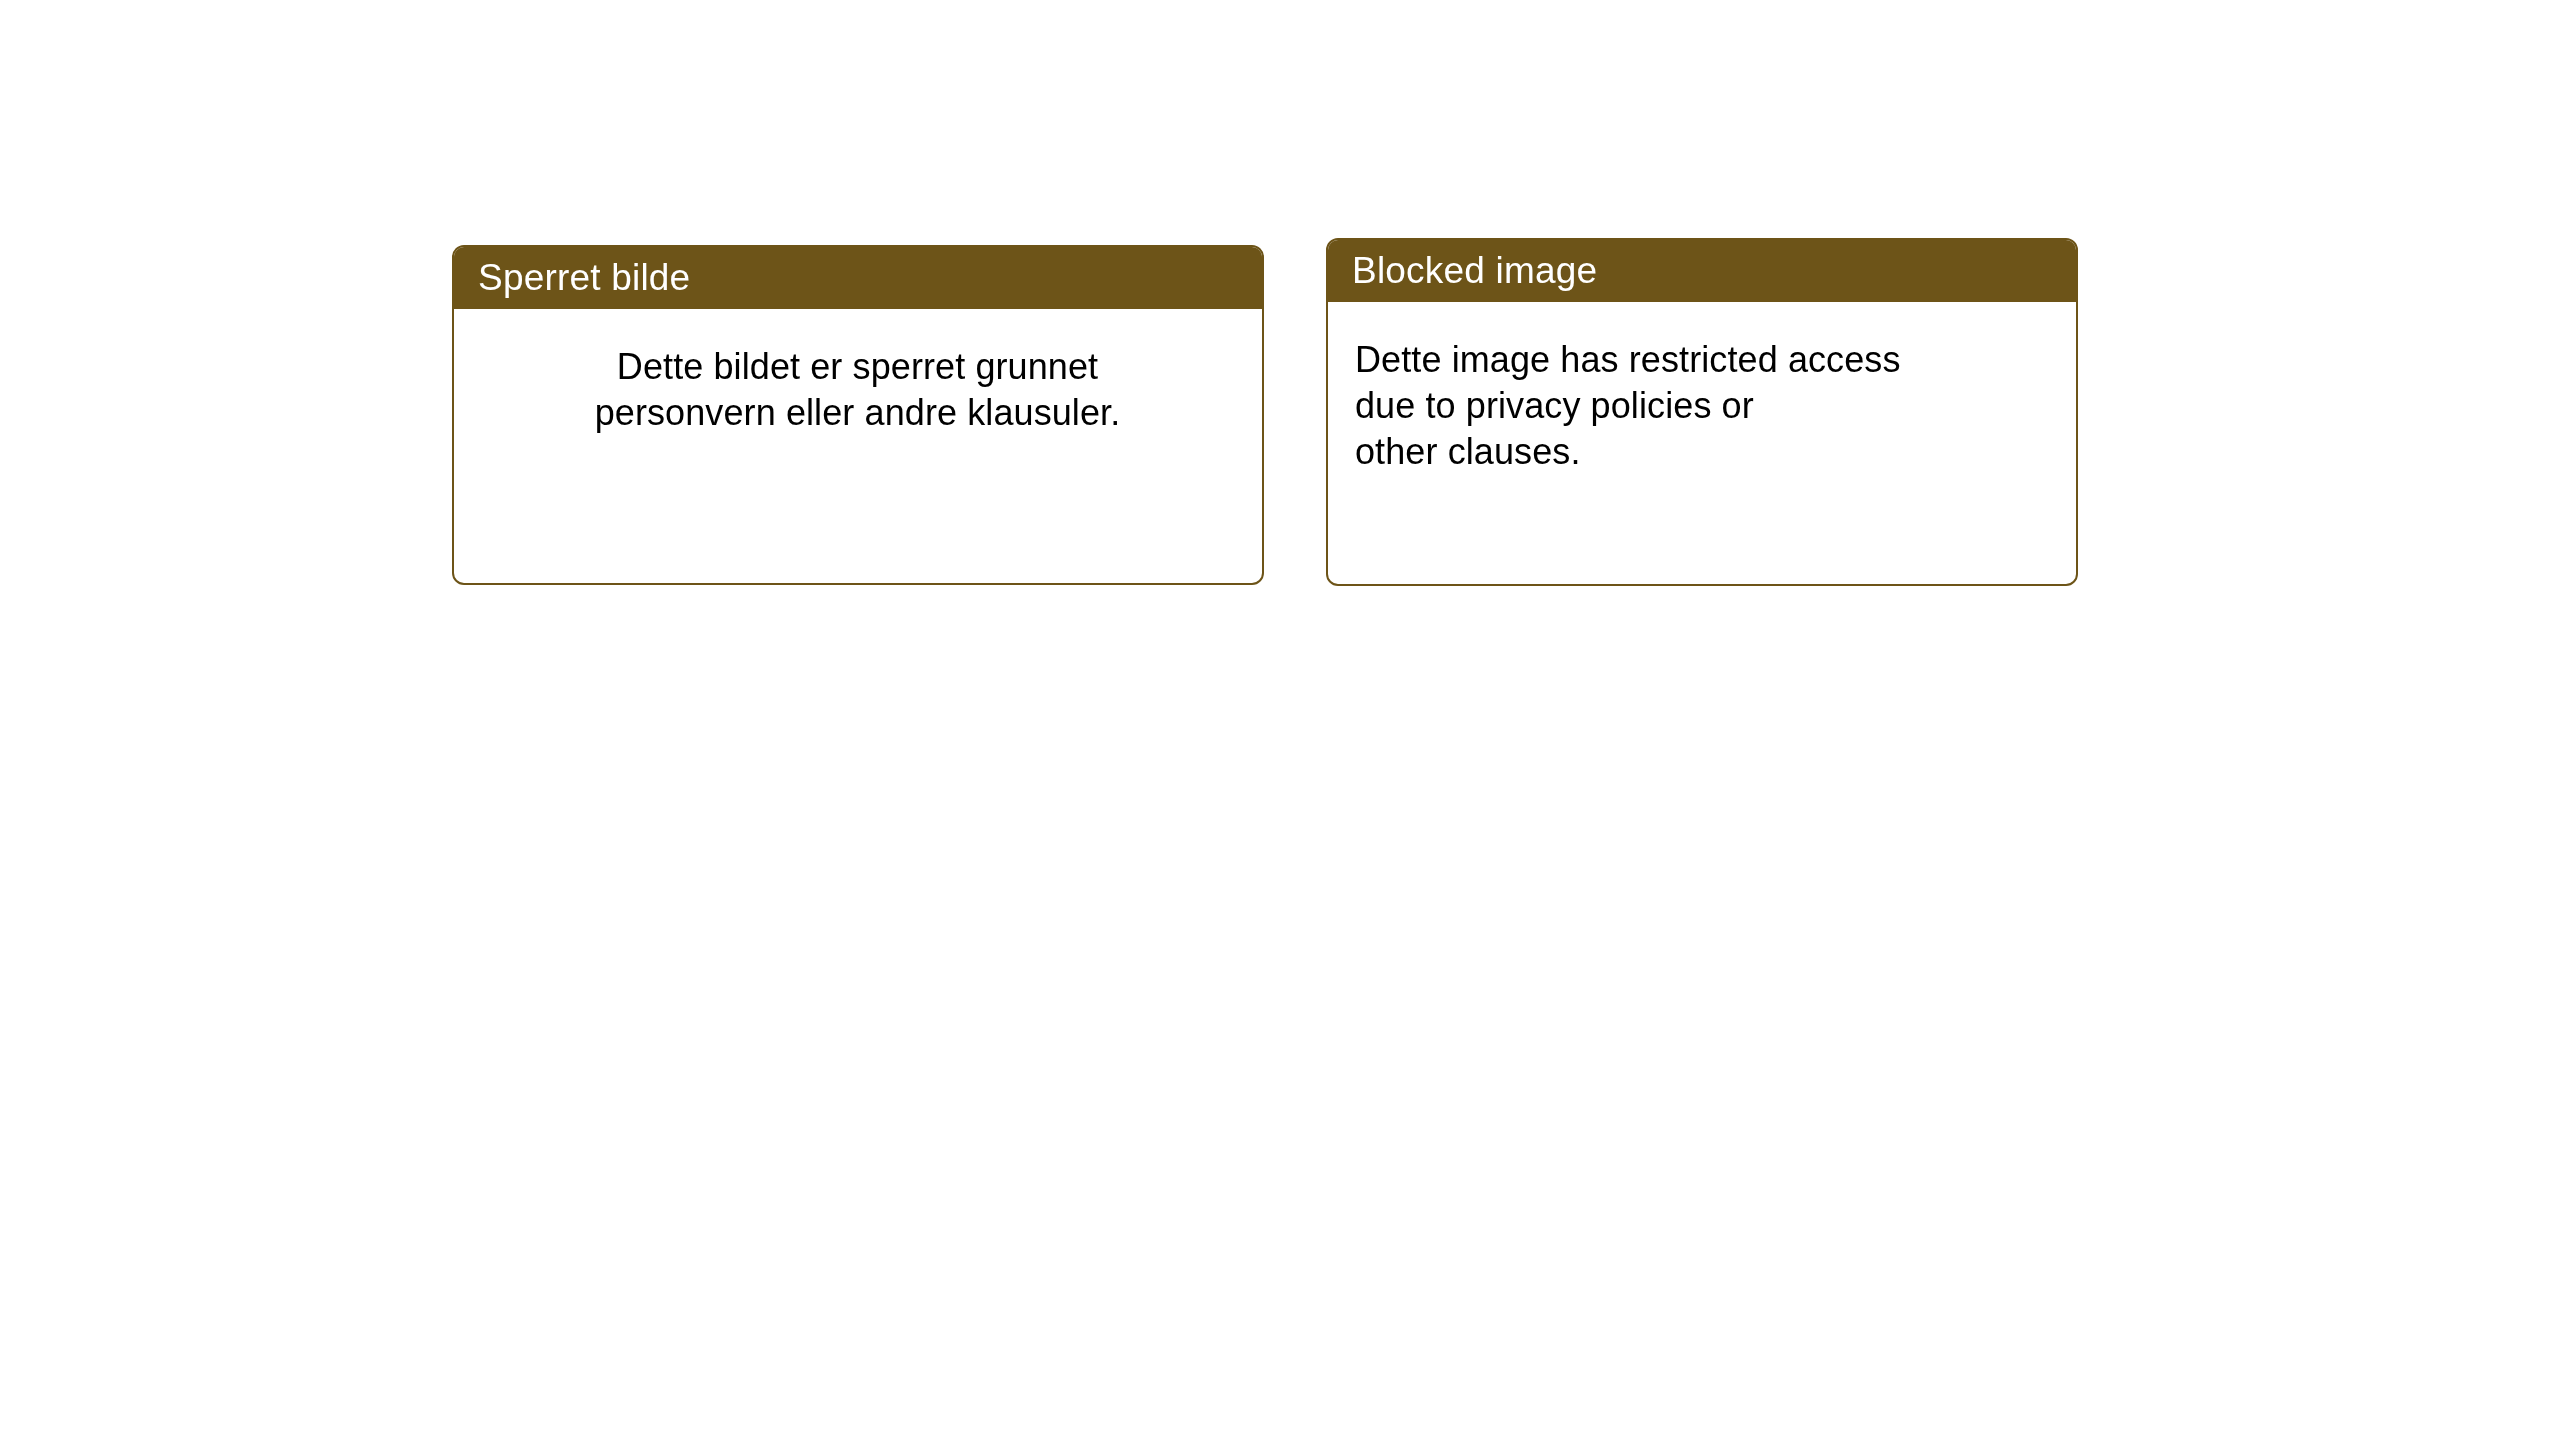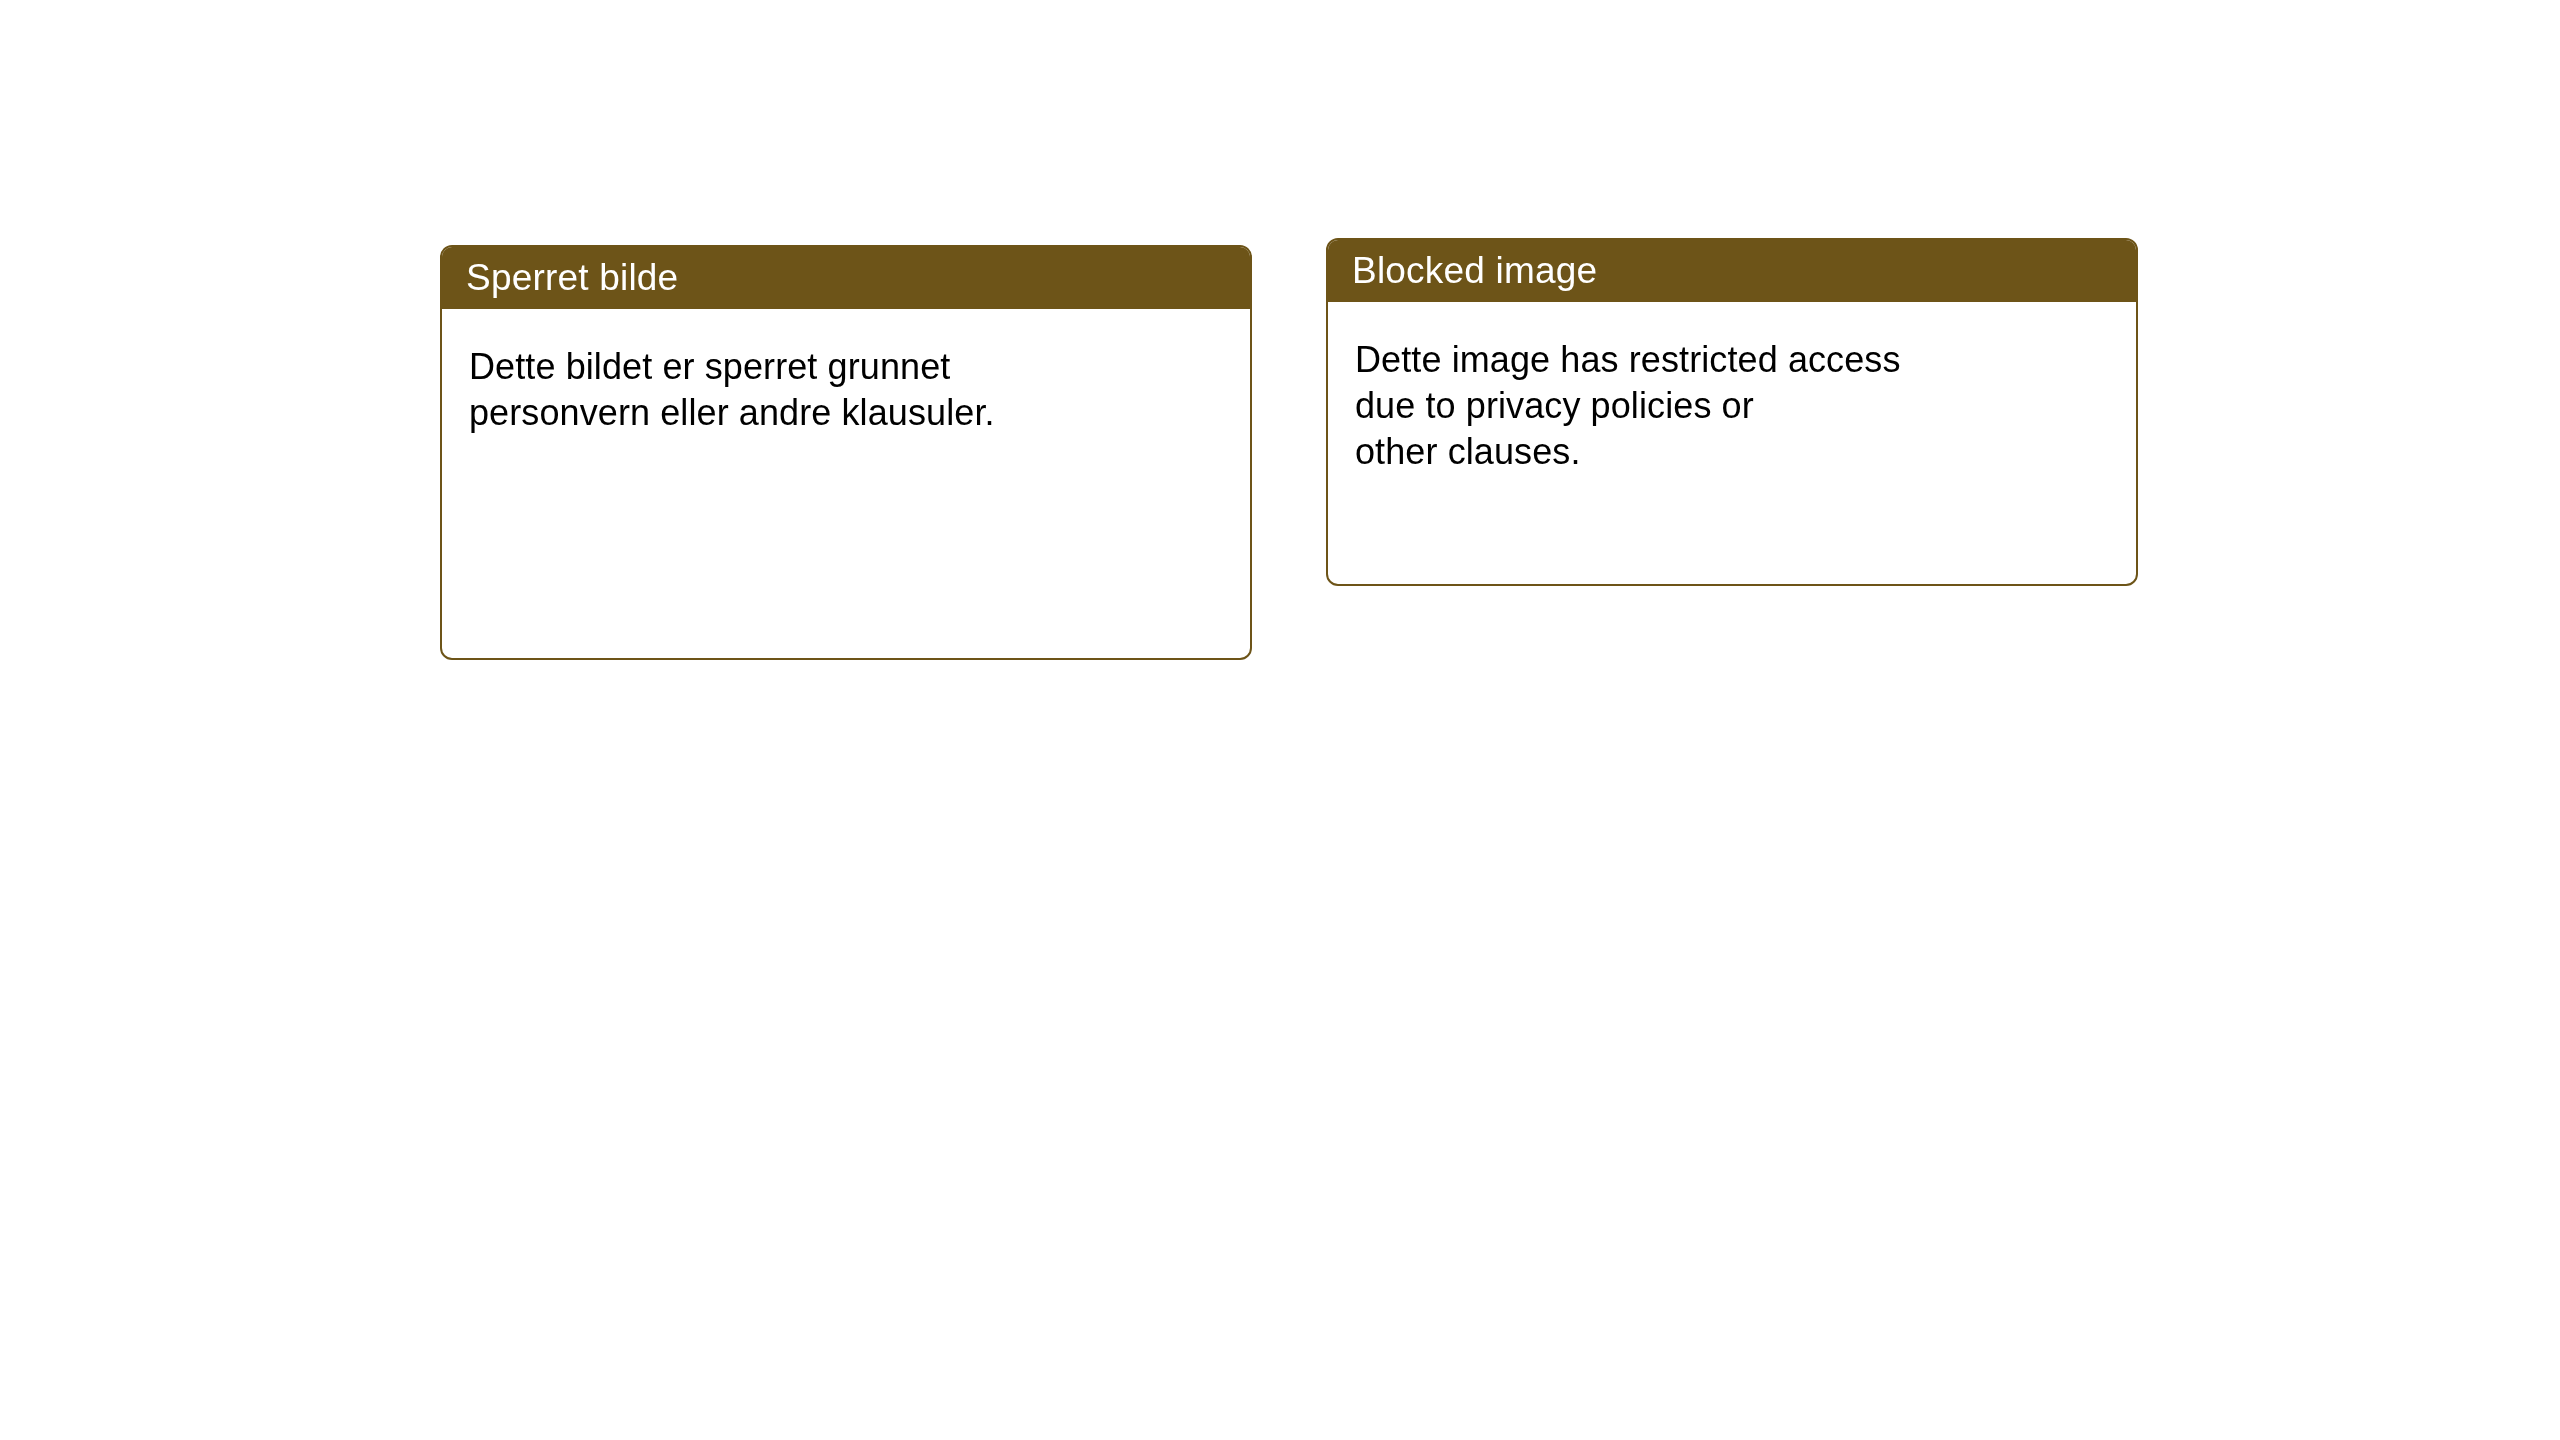--- a/index.html
+++ b/index.html
@@ -27,30 +27,31 @@
   .notice-card {
     position: absolute;
     box-sizing: border-box;
     background: #ffffff;
     border: 2px solid #6d5418;
     border-radius: 12px;
     overflow: hidden;
   }
 
   .notice-card.norwegian {
-    left: 440px;
+    left: 452px;
     top: 245px;
     width: 812px;
-    height: 415px;
+    height: 340px;
+    text-align: center;
   }
 
   .notice-card.english {
     left: 1326px;
     top: 238px;
-    width: 812px;
+    width: 752px;
     height: 348px;
   }
 
   .notice-header {
     background: #6d5418;
     color: #ffffff;
     height: 62px;
     display: flex;
     align-items: center;
     padding: 0 0 0 24px;

